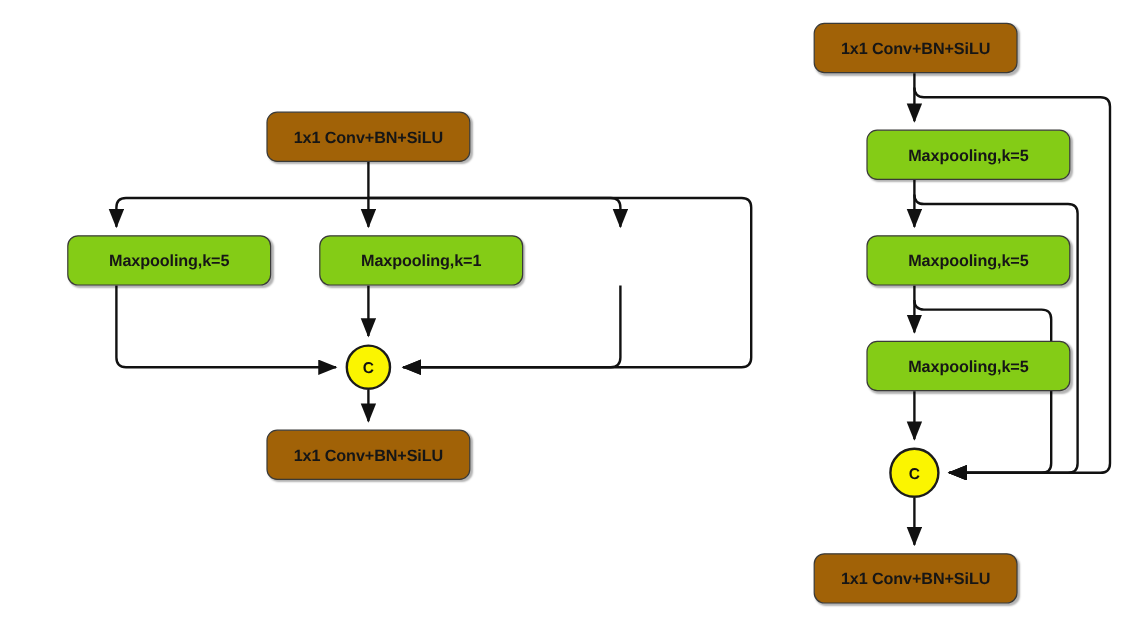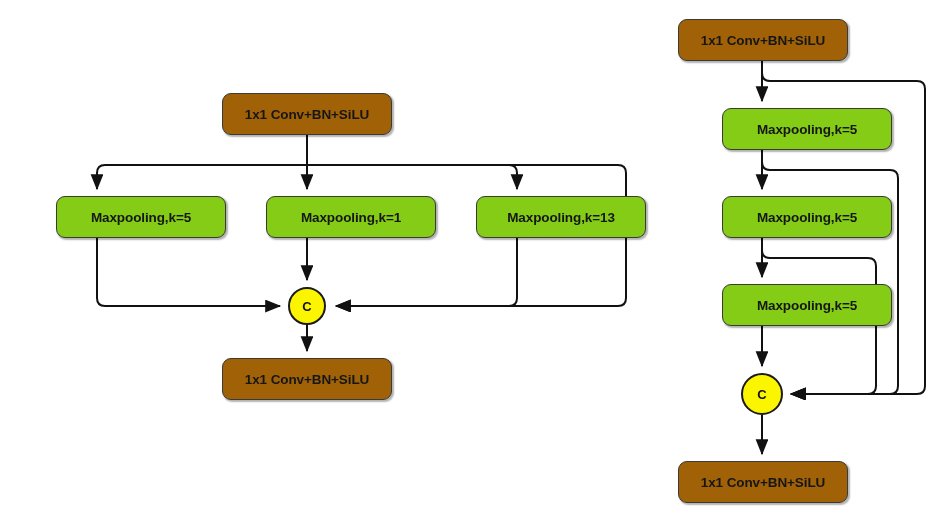--- a/index.html
+++ b/index.html
@@ -120,23 +120,20 @@
   </div>
 
   <div class="node pool" style="left:12px; top:196px; width:170px; height:42px;">
     <span class="lbl">Maxpooling,k=5</span>
   </div>
 
   <div class="node pool" style="left:222px; top:196px; width:170px; height:42px;">
     <span class="lbl">Maxpooling,k=1</span>
   </div>
 
-  <div class="node pool" style="left:432px; top:196px; width:170px; height:42px;">
-    <span class="lbl">Maxpooling,k=13</span>
-  </div>
 
   <div class="concat" style="left:288px; top:287px; width:38px; height:38px;">
     <span class="lbl">C</span>
   </div>
 
   <div class="node conv" style="left:222px; top:358px; width:170px; height:42px;">
     <span class="lbl">1x1 Conv+BN+SiLU</span>
   </div>
 
   <div class="node conv" style="left:678px; top:19px; width:170px; height:42px;">

